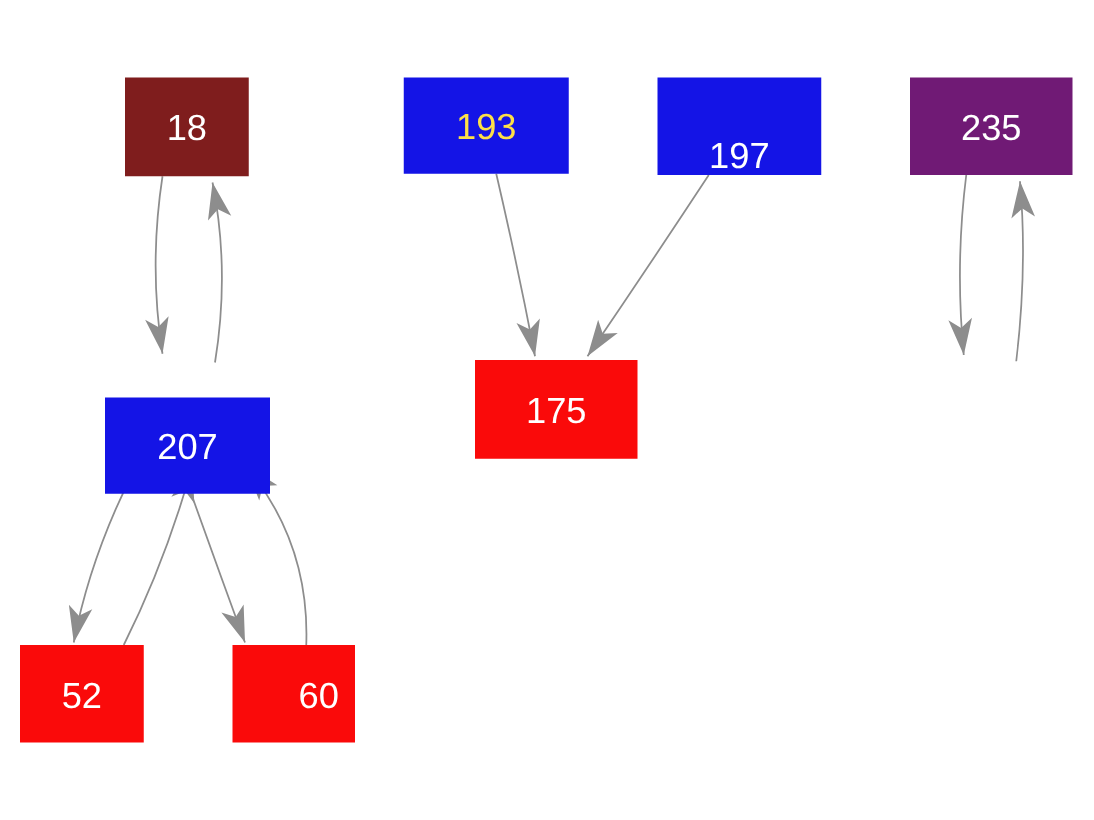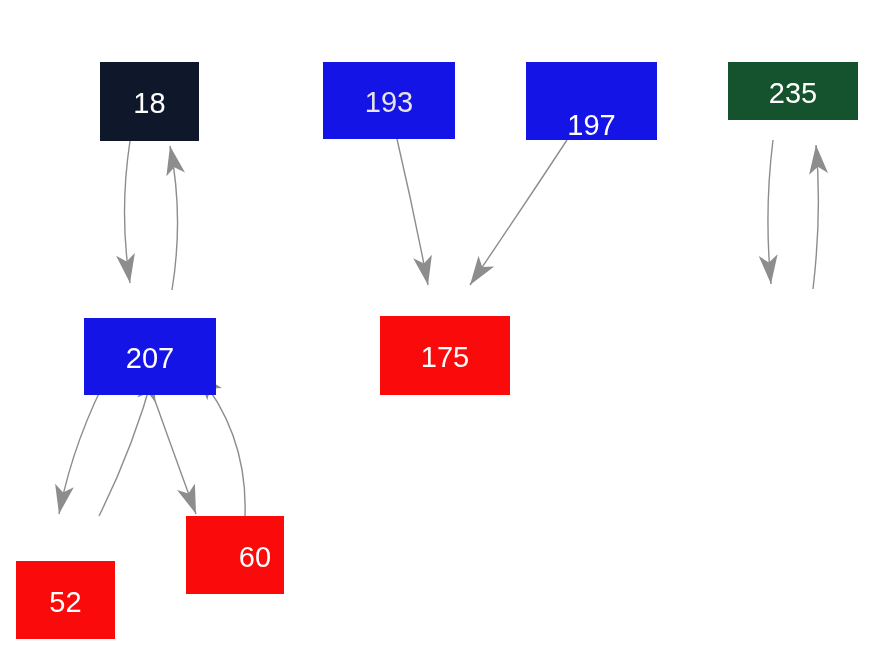--- a/index.html
+++ b/index.html
@@ -76,38 +76,38 @@
       <g>
         <path d="M 773 140 Q 764 212 771 284" fill="none" stroke="#8d8d8d" stroke-width="1.4"></path>
         <polygon points="771.0,284.0 758.7,256.1 768.9,262.4 777.6,254.2" fill="#8d8d8d"></polygon>
       </g>
       <g>
         <path d="M 813 289 Q 822 213 816 145" fill="none" stroke="#8d8d8d" stroke-width="1.4"></path>
         <polygon points="816.0,145.0 828.0,173.1 817.9,166.7 809.1,174.7" fill="#8d8d8d"></polygon>
       </g>
     </svg>
   <div class="nodes-layer" id="nodes-layer">
-      <div class="node" style="left: 100px; top: 62px; width: 99px; height: 79px; background: #0f172a;">
+      <div class="node" style="left: 100px; top: 62px; width: 99px; height: 79px; background: #7f1d1d;">
         <span style="color: rgb(255, 255, 255);">18</span>
       </div>
       <div class="node" style="left: 84px; top: 290px; width: 132px; height: 77px; background: rgb(20, 20, 230); margin-top: 28px;">
         <span style="color: rgb(255, 255, 255);">207</span>
       </div>
-      <div class="node" style="left: 16px; top: 516px; width: 99px; height: 78px; background: rgb(250, 10, 10); margin-top: 45px;">
+      <div class="node" style="left: 16px; top: 516px; width: 99px; height: 78px; background: rgb(250, 10, 10);">
         <span style="color: rgb(255, 255, 255);">52</span>
       </div>
       <div class="node" style="left: 186px; top: 516px; width: 98px; height: 78px; background: rgb(250, 10, 10);">
         <span style="color: rgb(255, 255, 255); margin-left: 40px;">60</span>
       </div>
       <div class="node" style="left: 323px; top: 62px; width: 132px; height: 77px; background: rgb(20, 20, 230);">
-        <span style="color: #e5e5e5;">193</span>
+        <span style="color: #fde047;">193</span>
       </div>
       <div class="node" style="left: 526px; top: 62px; width: 131px; height: 78px; background: rgb(20, 20, 230); align-items: flex-end;">
         <span style="color: rgb(255, 255, 255);">197</span>
       </div>
-      <div class="node" style="left: 380px; top: 288px; width: 130px; height: 79px; background: rgb(250, 10, 10); margin-top: 28px;">
+      <div class="node" style="left: 380px; top: 288px; width: 130px; height: 79px; background: rgb(250, 10, 10);">
         <span style="color: rgb(255, 255, 255);">175</span>
       </div>
-      <div class="node" style="left: 728px; top: 62px; width: 130px; height: 58px; background: #14532d;">
+      <div class="node" style="left: 728px; top: 62px; width: 130px; height: 78px; background: #701a75;">
         <span style="color: rgb(255, 255, 255);">235</span>
       </div>
     </div>
 </div>
 
 </body></html>

